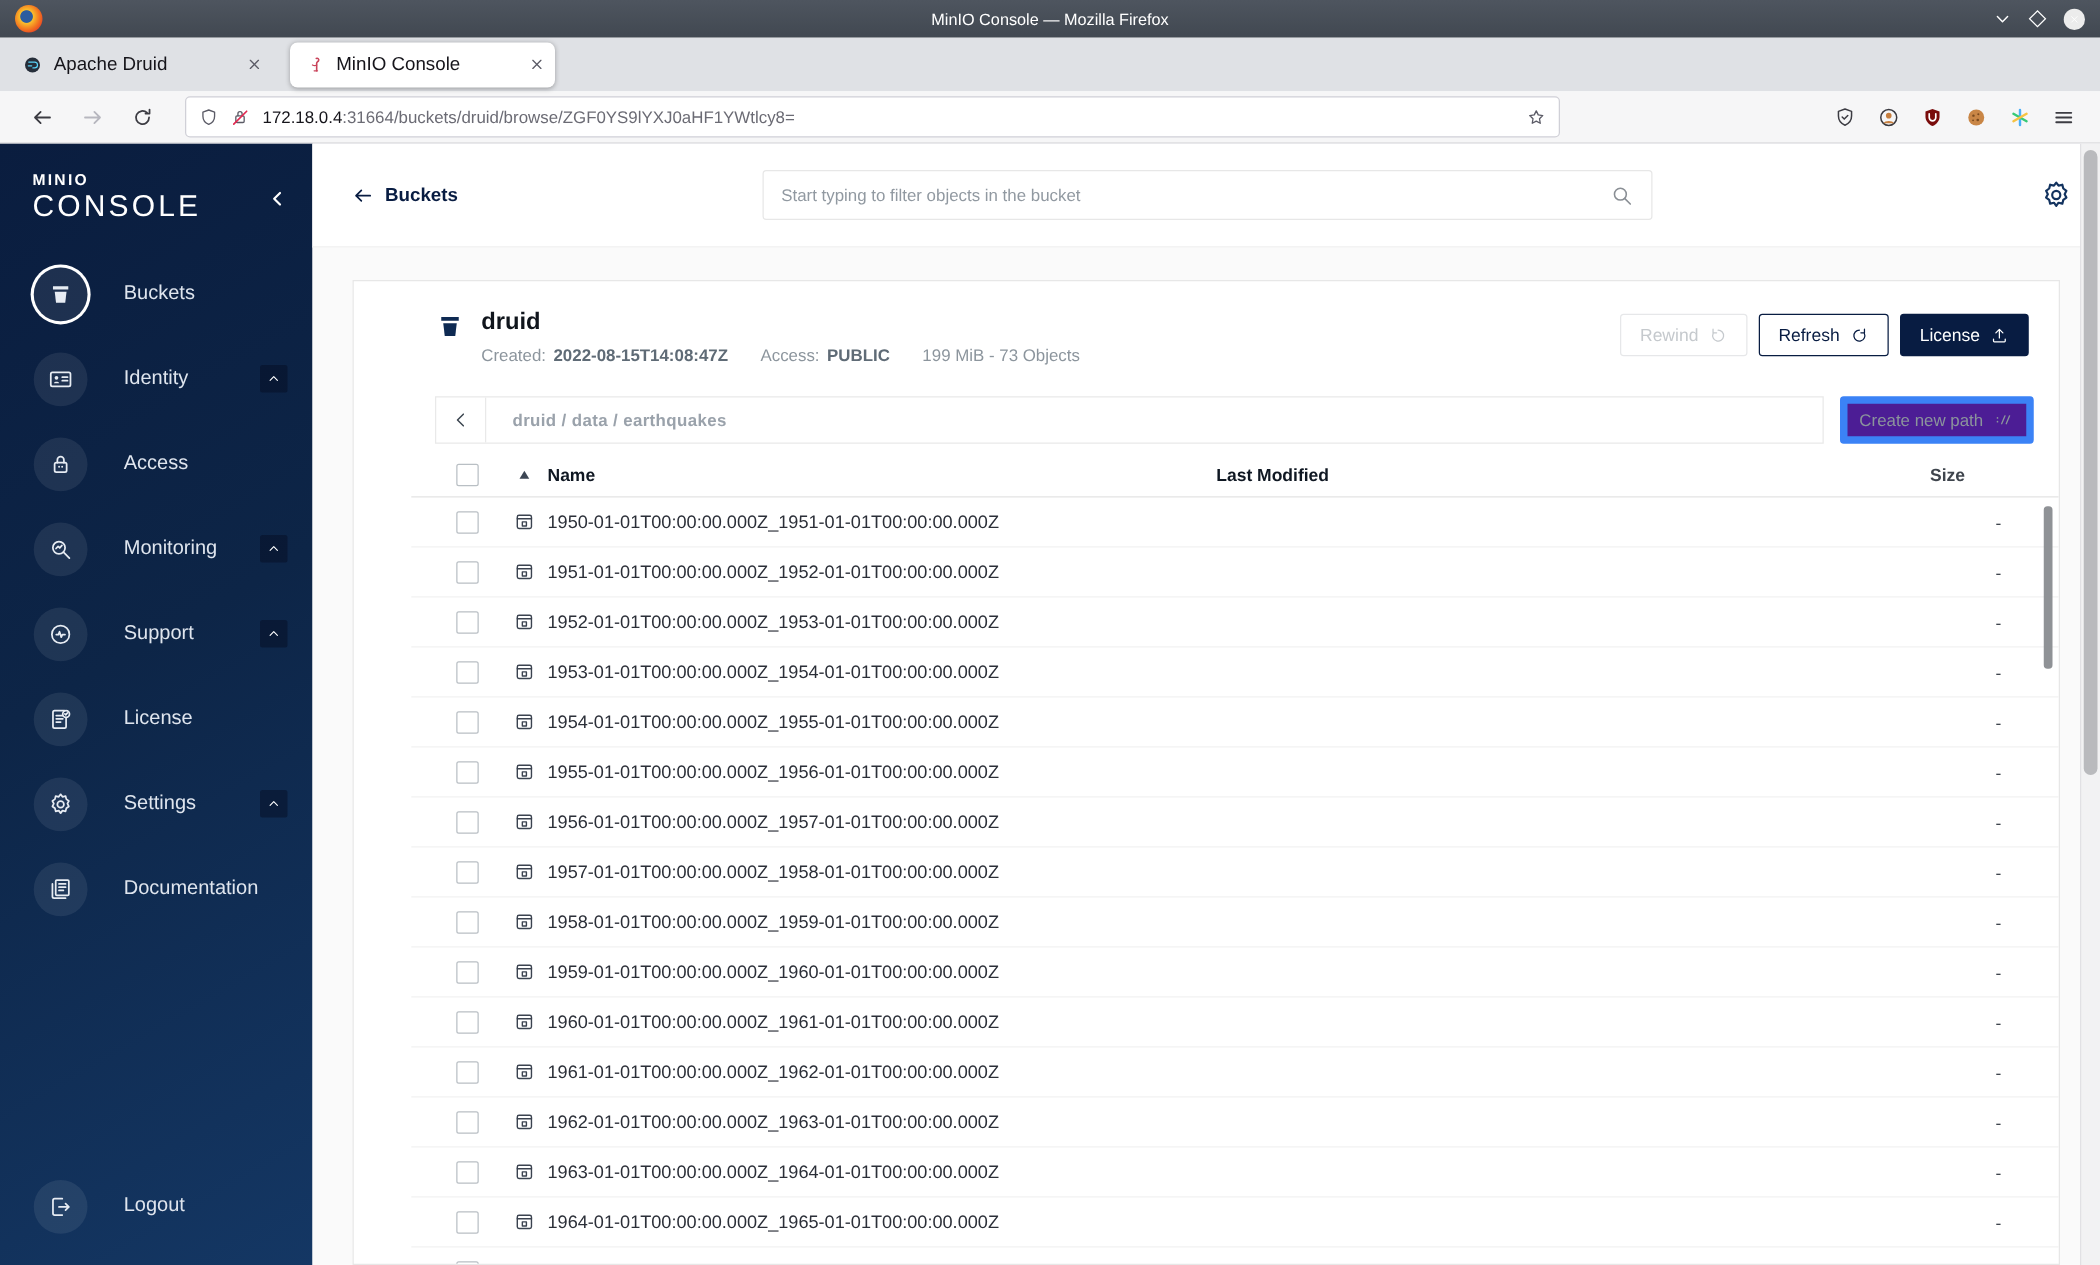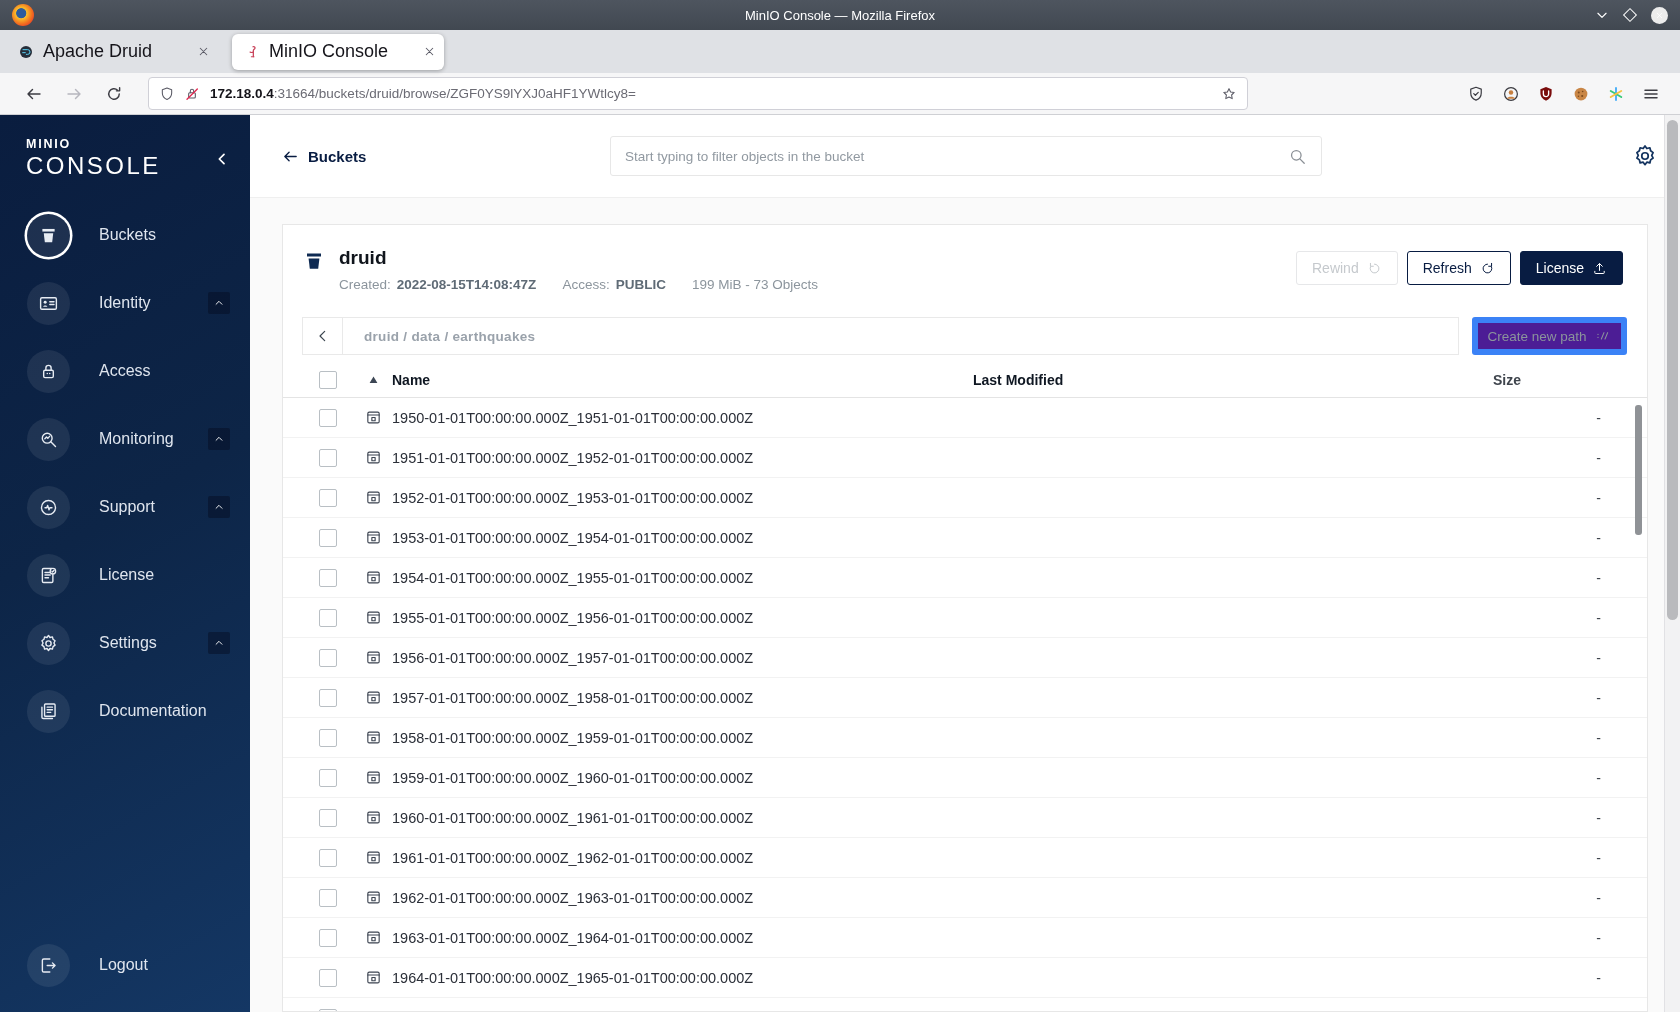--- a/index.html
+++ b/index.html
@@ -17,35 +17,35 @@
   .tb-title { position:absolute; left:50%; transform:translateX(-50%); font-size:13px; }
   .win-btns { margin-left:auto; display:flex; align-items:center; gap:16px; padding-right:12px; }
   .win-btns .ic { width:14px; height:14px; color:#fff; }
   .diamond { width:10px; height:10px; border:1.6px solid #fff; transform:rotate(45deg); }
   .close-circle { width:17px; height:17px; border-radius:50%; background:#ececec; color:#3a3a40;
     display:flex; align-items:center; justify-content:center; }
   .close-circle .ic { width:9px; height:9px; }
 
   .tabstrip { height:43px; background:#dfe1e5; display:flex; align-items:center; padding:0 6px; }
   .tab { width:212px; height:36px; display:flex; align-items:center; padding:0 8px 0 12px;
-    font-size:18px; color:#15141a; border-radius:6px; margin-right:14px; }
+    font-size:15px; color:#15141a; border-radius:6px; margin-right:14px; }
   .tab.active { background:#fff; box-shadow:0 1px 4px rgba(0,0,0,.3); }
   .tab .favicon { width:16px; height:16px; flex:none; }
   .tab .tab-label { margin-left:9px; flex:1; white-space:nowrap; overflow:hidden; }
   .tab .tab-close { width:13px; height:13px; color:#5b5b66; flex:none; }
 
   .toolbar { height:42px; background:#f6f6f7; border-bottom:1px solid #cfd0d4;
     display:flex; align-items:center; padding:0 14px; }
   .nav-ic { width:18px; height:18px; color:#3c3c43; margin:0 11px; }
   .nav-ic.disabled { color:#b7b7bf; }
   .urlbar { width:1100px; height:33px; background:#fff; border:1px solid #d0d0d7; border-radius:4px;
     margin-left:14px; display:flex; align-items:center; padding:0 10px; }
   .urlbar .ic { width:16px; height:16px; color:#5b5b66; flex:none; }
   .url-text { margin-left:10px; font-size:13.5px; flex:1; white-space:nowrap; overflow:hidden; }
-  .url-host { color:#15141a; font-weight:bold; }
+  .url-host { color:#15141a; font-weight:normal; }
   .url-rest { color:#6b6b74; }
   .ext-icons { margin-left:auto; display:flex; align-items:center; gap:17px; padding-right:6px; }
   .ext-icons .ic { width:18px; height:18px; color:#3c3c43; }
 
   
   .app { position:absolute; top:115px; left:0; right:0; bottom:0; display:flex; }
 
   .sidebar { width:250px; flex:none; display:flex; flex-direction:column;
     background:linear-gradient(150deg,#0a1d3f 0%,#0d2547 45%,#143764 100%); color:#e4e9f0; }
   .logo-row { padding:22px 20px 0 26px; display:flex; align-items:flex-start; }
@@ -74,21 +74,21 @@
   .obj-search { position:absolute; left:360px; top:21px; width:712px; height:40px;
     border:1px solid #e7e7e7; border-radius:3px; background:#fff; display:flex; align-items:center; padding:0 14px; }
   .obj-search input { border:none; outline:none; flex:1; font-size:13.5px; color:#333;
     font-family:"Liberation Sans",sans-serif; }
   .obj-search input::placeholder { color:#9199a1; }
   .obj-search .ic { width:19px; height:19px; color:#8a8f95; }
   .topbar-gear { position:absolute; right:22px; top:28px; width:26px; height:26px; color:#13335f; }
 
   
   .card { margin:26px 32px 0 32px; height:788px; background:#fff; border:1px solid #e7e7e7;
-    overflow:hidden; position:relative; }
+    overflow:hidden; position:relative;padding-left:46px; }
   .card-head { padding:22px 24px 0 19px; display:flex; }
   .bucket-ic { width:24px; height:24px; color:#0e2a52; margin-top:2px; }
   .bucket-meta { margin-left:13px; }
   .bucket-name { font-size:19px; font-weight:bold; color:#10151c; }
   .bucket-sub { margin-top:8px; font-size:13.5px; color:#8c959d; display:flex; align-items:center; }
   .bucket-sub b { color:#5f6b76; margin-left:6px; }
   .sub-gap { width:26px; }
   .head-btns { margin-left:auto; display:flex; gap:9px; align-items:flex-start; margin-top:4px; }
   .btn { height:34px; padding:0 15px; border-radius:3px; font-size:14px; display:flex;
     align-items:center; gap:8px; background:#fff; border:1px solid #081C42; color:#081C42; cursor:pointer; }
@@ -112,21 +112,21 @@
   .trow.head { height:35px; border-bottom:1px solid #e4e4e4; font-weight:bold; color:#0f1722; font-size:14px; }
   .cb { width:18px; height:18px; border:1px solid #b9bfc4; border-radius:2px; background:#fff; flex:none; }
   .c-icon { margin-left:26px; width:20px; height:20px; flex:none; color:#3b4350;
     display:flex; align-items:center; justify-content:center; }
   .c-icon .ic { width:17px; height:17px; }
   .sort-tri { width:10px; height:10px; color:#3c4654; }
   .c-name { margin-left:9px; flex:1; font-size:14.5px; color:#2b2f38; white-space:nowrap; overflow:hidden; }
   .trow.head .c-name { font-size:14px; color:#0f1722; }
   .c-mod { width:520px; flex:none; font-size:14px; }
   .c-size { width:130px; flex:none; text-align:right; padding-right:22px; font-size:14px; color:#3f454d; }
-  .trow.head .c-size { text-align:left; padding-right:0; }
+  .trow.head .c-size { text-align:center; padding-right:0; }
 
   .inner-scroll { position:absolute; right:5px; top:180px; width:7px; height:130px;
     background:#8f9296; border-radius:3px; }
 
   .page-scrollbar { position:absolute; top:115px; right:0; bottom:0; width:16px;
     background:#f2f2f3; border-left:1px solid #e1e1e4; }
   .page-thumb { position:absolute; top:5px; left:2px; width:11px; height:500px;
     background:#b9babd; border-radius:6px; }
 </style>
 </head>

